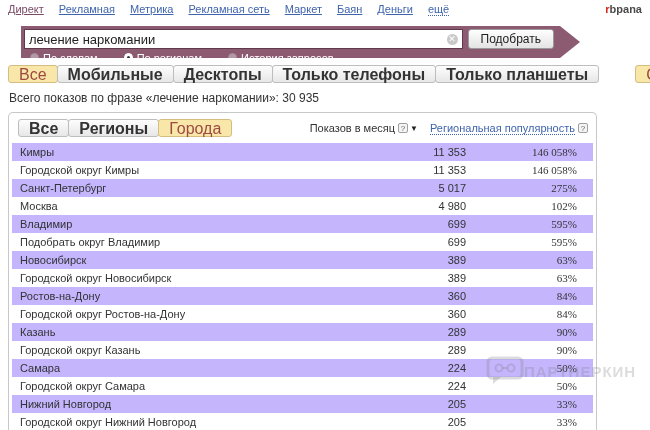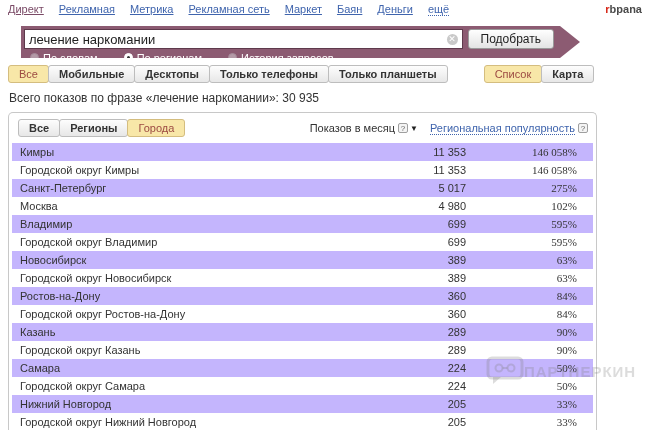--- a/index.html
+++ b/index.html
@@ -31,21 +31,21 @@
   .submit-btn { height:20px; padding:0 12px; font-size:12px; font-family:"Liberation Sans",sans-serif; color:#222; background:linear-gradient(#fefefe,#e3e3e3); border:1px solid #9a9a9a; border-radius:3px; cursor:pointer; }
   .modes-row { display:flex; gap:26px; padding:2px 0 0 6px; align-items:center; height:15px; }
   .mode { display:flex; align-items:center; gap:4px; color:#fff; font-size:11px; cursor:pointer; }
   .radio-glyph { width:9px; height:9px; border-radius:50%; background:#b49aa7; border:1px solid #a58a98; flex:0 0 auto; }
   .mode.selected .radio-glyph { background:#fff; border-color:#fff; position:relative; }
   .mode.selected .radio-glyph::after { content:""; position:absolute; left:2px; top:2px; width:3px; height:3px; border-radius:50%; background:#333; }
 
   
   .tabbar { display:flex; }
   .tab-btn {
-    font-size:11px; font-weight:bold; color:#333; padding:2px 10px; height:18px; line-height:13px;
+    font-size:16px; font-weight:bold; color:#333; padding:2px 10px; height:18px; line-height:13px;
     background:linear-gradient(#fdfdfd,#e7e7e7); border:1px solid #bdbdbd; border-radius:3px;
     margin-left:-1px; cursor:pointer; white-space:nowrap;
   }
   .tab-btn:first-child { margin-left:0; }
   .tab-btn.selected { background:#f8e7a8; border-color:#d4bd7f; font-weight:normal; color:#9c4a42; }
   .device-row { display:flex; margin:7px 0 0 8px; }
   .view-tabs { margin-left:36px; }
 
   
   .summary { margin:8px 0 0 9px; font-size:12px; color:#333; }
@@ -197,21 +197,21 @@
         <span class="c-pop">102%</span>
       </div>
 
       <div class="t-row odd">
         <span class="c-name">Владимир</span>
         <span class="c-impr">699</span>
         <span class="c-pop">595%</span>
       </div>
 
       <div class="t-row even">
-        <span class="c-name">Городской округ Владимир</span>
+        <span class="c-name">Подобрать округ Владимир</span>
         <span class="c-impr">699</span>
         <span class="c-pop">595%</span>
       </div>
 
       <div class="t-row odd">
         <span class="c-name">Новосибирск</span>
         <span class="c-impr">389</span>
         <span class="c-pop">63%</span>
       </div>
 

